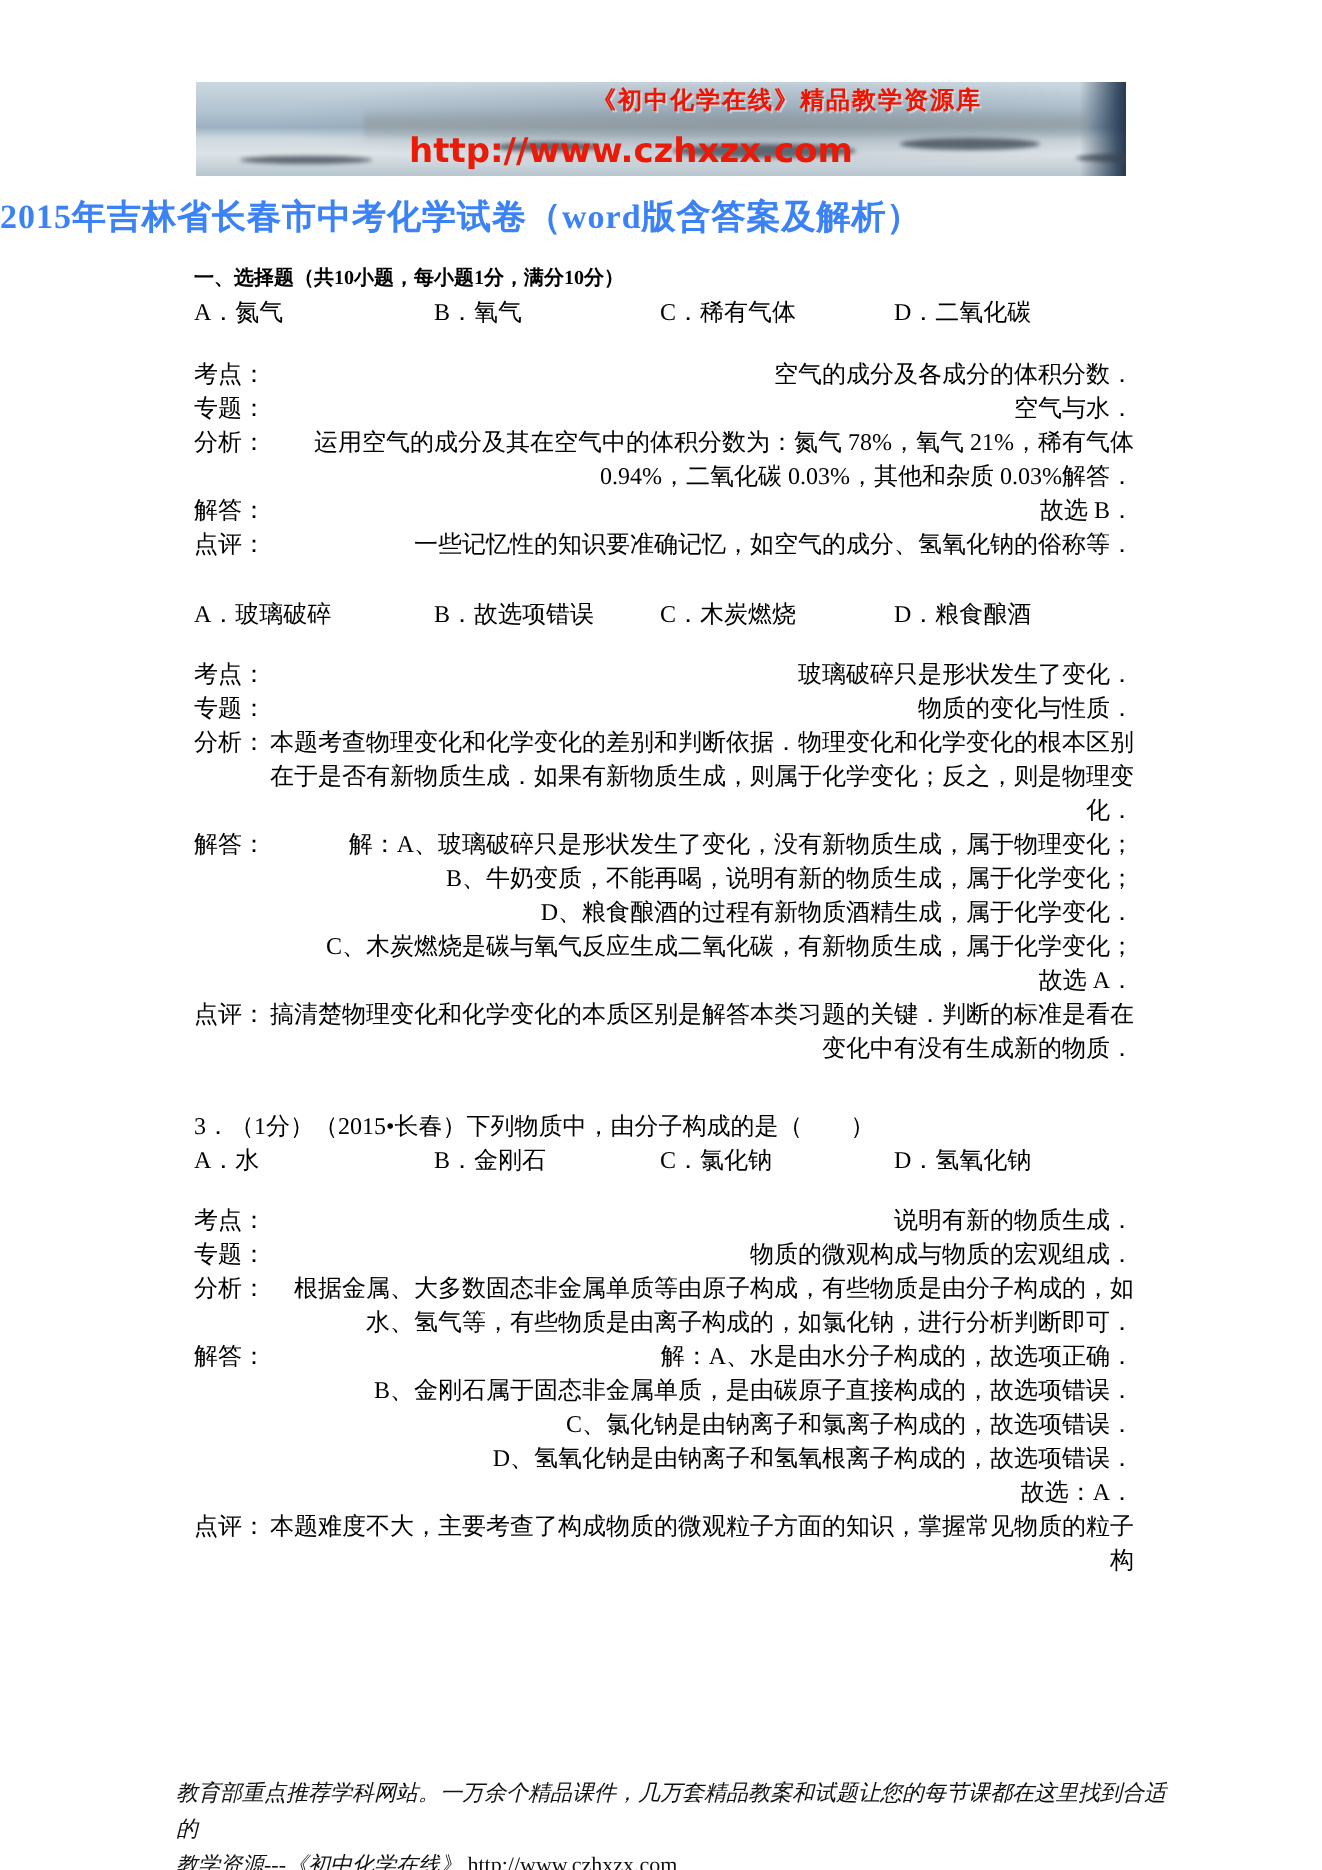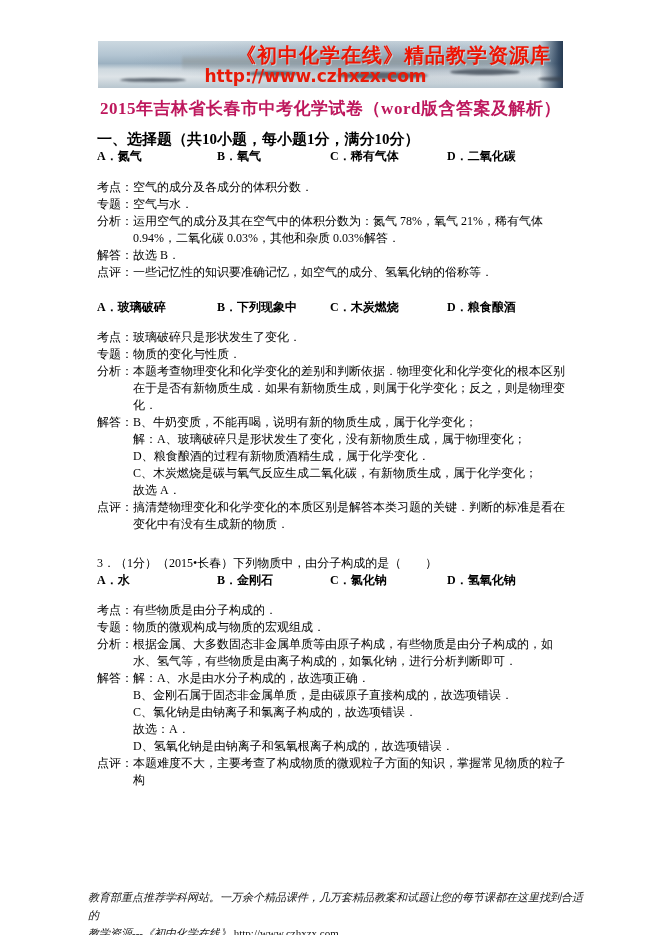--- a/index.html
+++ b/index.html
@@ -24,50 +24,50 @@
     filter:blur(1px);
   }
   .banner .streak { position:absolute; background:#39434f; border-radius:50%; filter:blur(1px); opacity:.75; }
   .s1 { left:22px;  bottom:6px;  width:66px; height:4px; }
   .s2 { left:150px; bottom:12px; width:52px; height:5px; }
   .s3 { left:238px; bottom:9px;  width:92px; height:7px; }
   .s4 { left:352px; bottom:13px; width:70px; height:6px; }
   .s5 { left:440px; bottom:7px;  width:40px; height:4px; }
   .banner-title {
     position:absolute; left:128px; right:2px; top:1px; text-align:center;
-    color:#ee1402; font-weight:bold; font-size:20px; letter-spacing:1px;
+    color:#ee1402; font-weight:bold; font-size:12px; letter-spacing:1px;
     font-family:Liberation Sans, sans-serif;
     text-shadow:1px 1px 0 rgba(255,255,255,.45);
     white-space:nowrap;
   }
   .banner-url {
     position:absolute; left:0; right:30px; top:25px; text-align:center;
     color:#e81a08; font-weight:bold; font-size:17px;
     font-family:"DejaVu Sans","Liberation Sans",sans-serif;
     text-decoration:none;
   }
 
   
   .doc-title {
-    position:absolute; left:0; top:97px; width:661px; text-align:center;
-    color:#be185d; font-weight:bold; font-size:17px; letter-spacing:.5px;
+    position:absolute; left:0; top:97px; width:661px; 
+    color:#3b82f6; font-weight:bold; font-size:17px; letter-spacing:.5px;
   }
 
   
   .content {
     position:absolute; left:97px; top:131px; width:470px;
     font-size:12px; line-height:17px;
   }
-  .section-heading { font-weight:bold; font-size:15px; }
+  .section-heading { font-weight:bold; font-size:10px; }
   .q-stem { margin-top:0; }
-  .q-options { display:grid; grid-template-columns:120px 113px 117px auto;font-weight:bold; }
+  .q-options { display:grid; grid-template-columns:120px 113px 117px auto; }
   .blocks { margin-top:14px; }
   .block { display:flex; }
   .block-label { width:36px; flex:none; }
-  .block-body { flex:1; min-width:0; }
+  .block-body { flex:1; min-width:0;text-align:right; }
   .q2 { margin-top:18px; }
   .q3 { margin-top:22px; }
   .g2 { margin-top:13px; }
 
   
   .footer {
     position:absolute; left:88px; top:846px; width:498px;
     font-size:11px; line-height:18px; font-style:italic; color:#111;margin-top:42px;
   }
   .footer a { color:#111; text-decoration:none; font-style:normal; font-family:"Liberation Serif",serif; }
@@ -123,42 +123,42 @@
         <div class="block">
           <span class="block-label">点评：</span>
           <div class="block-body">一些记忆性的知识要准确记忆，如空气的成分、氢氧化钠的俗称等．</div>
         </div>
       </div>
     </div>
 
     <div class="q2">
       <div class="q-options">
         <span>A．玻璃破碎</span>
-        <span>B．下列现象中</span>
+        <span>B．故选项错误</span>
         <span>C．木炭燃烧</span>
         <span>D．粮食酿酒</span>
       </div>
       <div class="blocks g2">
         <div class="block">
           <span class="block-label">考点：</span>
           <div class="block-body">玻璃破碎只是形状发生了变化．</div>
         </div>
         <div class="block">
           <span class="block-label">专题：</span>
           <div class="block-body">物质的变化与性质．</div>
         </div>
         <div class="block">
           <span class="block-label">分析：</span>
           <div class="block-body">本题考查物理变化和化学变化的差别和判断依据．物理变化和化学变化的根本区别在于是否有新物质生成．如果有新物质生成，则属于化学变化；反之，则是物理变化．</div>
         </div>
         <div class="block">
           <span class="block-label">解答：</span>
           <div class="block-body">
+            <div>解：A、玻璃破碎只是形状发生了变化，没有新物质生成，属于物理变化；</div>
             <div>B、牛奶变质，不能再喝，说明有新的物质生成，属于化学变化；</div>
-            <div>解：A、玻璃破碎只是形状发生了变化，没有新物质生成，属于物理变化；</div>
             <div>D、粮食酿酒的过程有新物质酒精生成，属于化学变化．</div>
             <div>C、木炭燃烧是碳与氧气反应生成二氧化碳，有新物质生成，属于化学变化；</div>
             <div>故选 A．</div>
           </div>
         </div>
         <div class="block">
           <span class="block-label">点评：</span>
           <div class="block-body">搞清楚物理变化和化学变化的本质区别是解答本类习题的关键．判断的标准是看在变化中有没有生成新的物质．</div>
         </div>
       </div>
@@ -168,38 +168,38 @@
       <div class="q-stem">3．（1分）（2015•长春）下列物质中，由分子构成的是（　　）</div>
       <div class="q-options">
         <span>A．水</span>
         <span>B．金刚石</span>
         <span>C．氯化钠</span>
         <span>D．氢氧化钠</span>
       </div>
       <div class="blocks g2">
         <div class="block">
           <span class="block-label">考点：</span>
-          <div class="block-body">有些物质是由分子构成的．</div>
+          <div class="block-body">说明有新的物质生成．</div>
         </div>
         <div class="block">
           <span class="block-label">专题：</span>
           <div class="block-body">物质的微观构成与物质的宏观组成．</div>
         </div>
         <div class="block">
           <span class="block-label">分析：</span>
           <div class="block-body">根据金属、大多数固态非金属单质等由原子构成，有些物质是由分子构成的，如水、氢气等，有些物质是由离子构成的，如氯化钠，进行分析判断即可．</div>
         </div>
         <div class="block">
           <span class="block-label">解答：</span>
           <div class="block-body">
             <div>解：A、水是由水分子构成的，故选项正确．</div>
             <div>B、金刚石属于固态非金属单质，是由碳原子直接构成的，故选项错误．</div>
             <div>C、氯化钠是由钠离子和氯离子构成的，故选项错误．</div>
+            <div>D、氢氧化钠是由钠离子和氢氧根离子构成的，故选项错误．</div>
             <div>故选：A．</div>
-            <div>D、氢氧化钠是由钠离子和氢氧根离子构成的，故选项错误．</div>
           </div>
         </div>
         <div class="block">
           <span class="block-label">点评：</span>
           <div class="block-body">本题难度不大，主要考查了构成物质的微观粒子方面的知识，掌握常见物质的粒子构</div>
         </div>
       </div>
     </div>
 
   </div>

